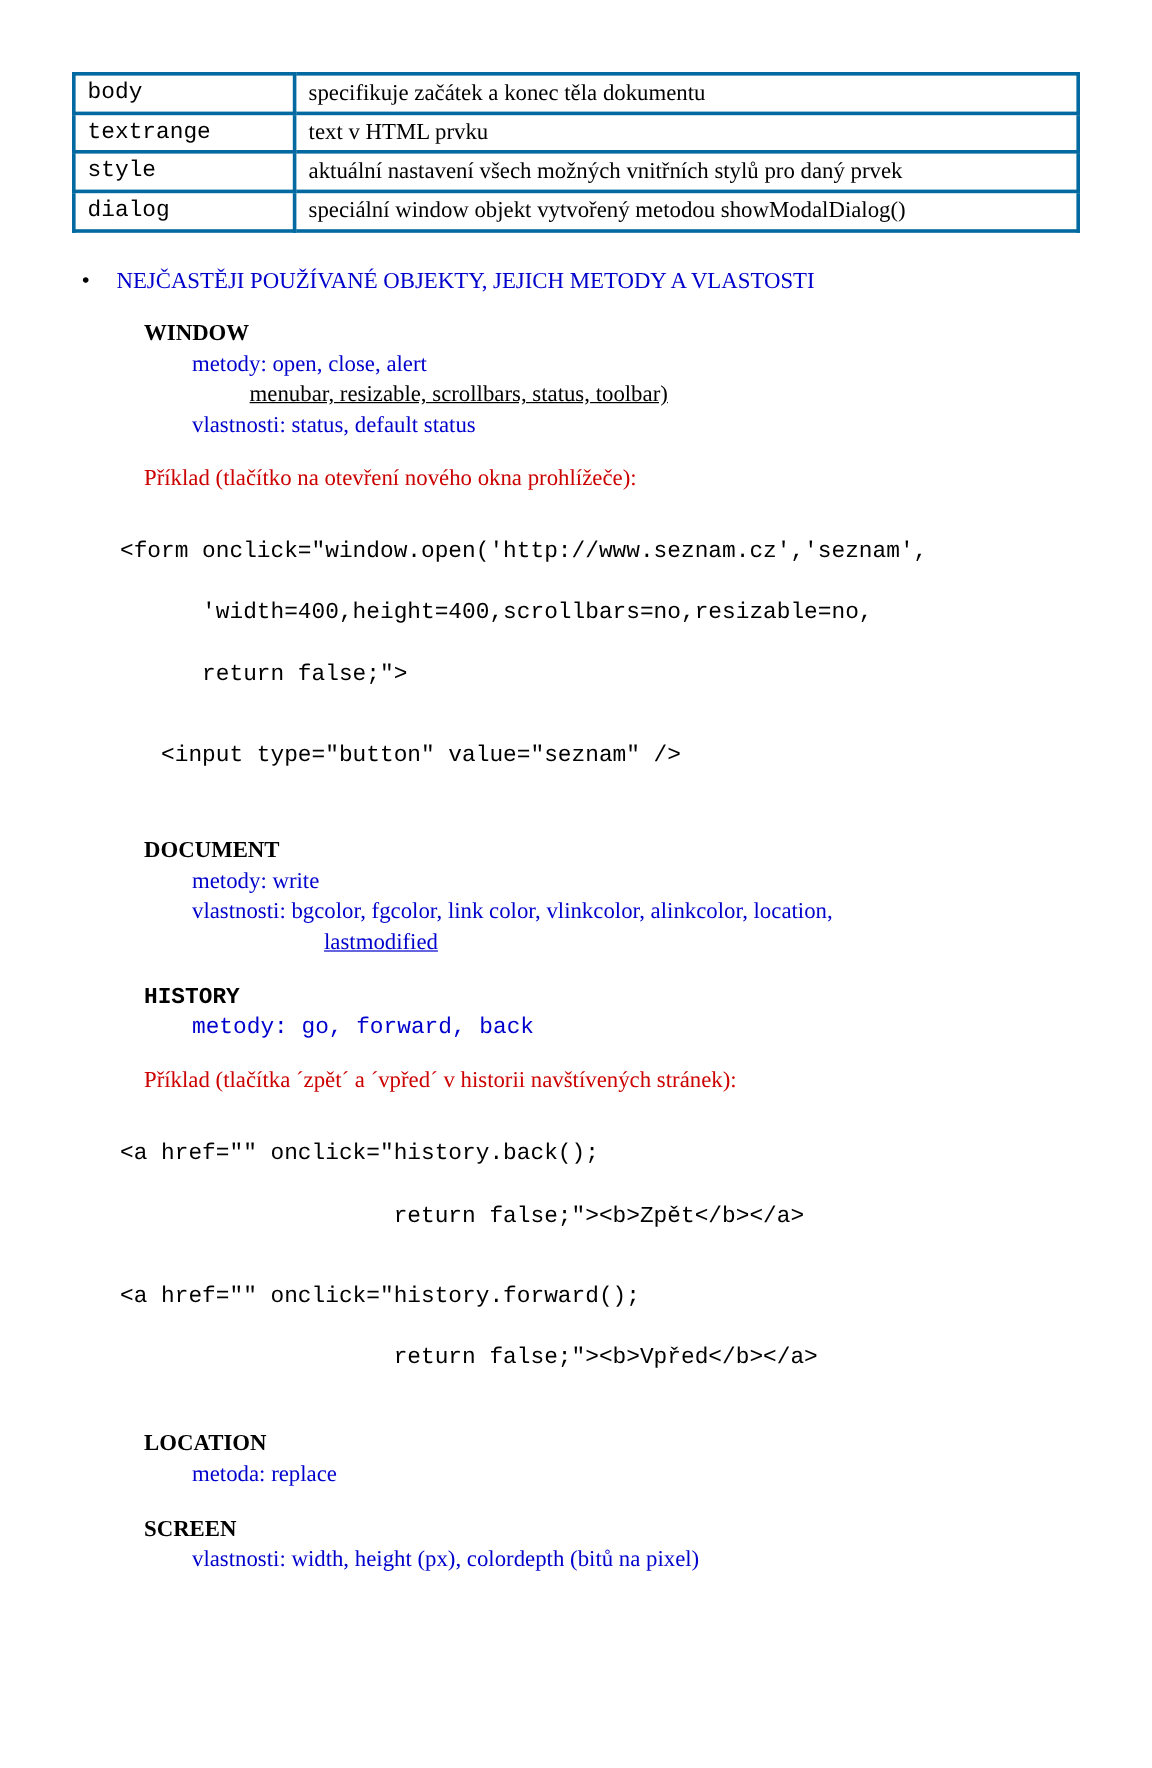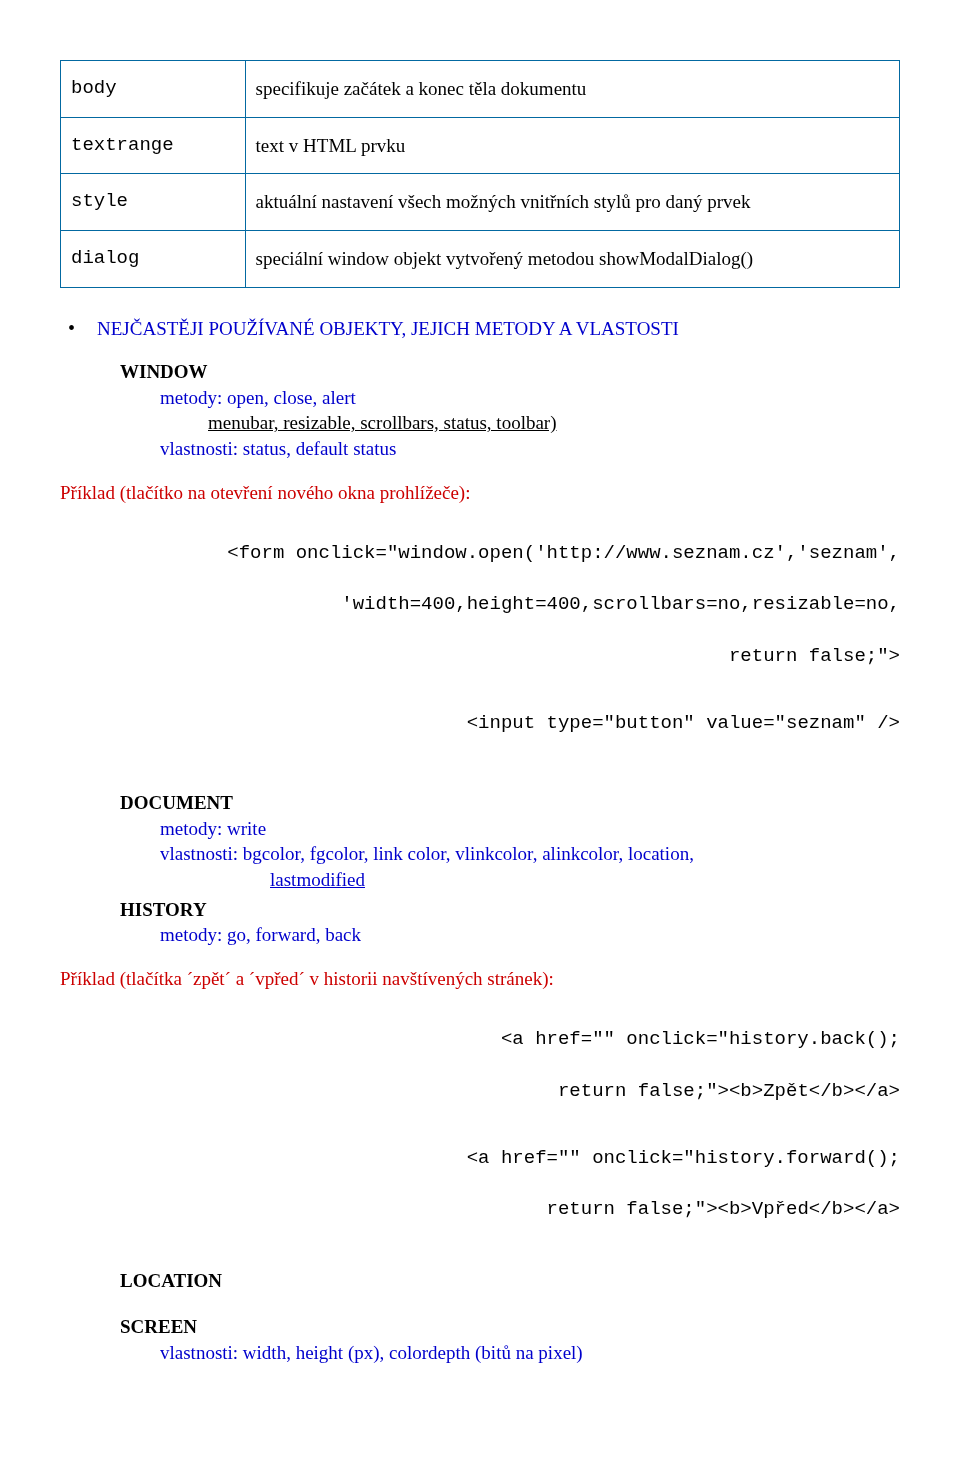--- a/index.html
+++ b/index.html
@@ -12,22 +12,22 @@
     width: 960px;
     box-sizing: border-box;
     line-height: 1.35;
   }
   table.def-table {
     border-collapse: collapse;
     width: 100%;
     margin-bottom: 28px;
   }
   table.def-table td {
-    border: 1px solid #0369a1;
-    padding: 15px 10px;
+    border: 3px solid #0369a1;
+    padding: 2px 10px;
     vertical-align: top;
   }
   table.def-table td.term {
     font-family: "Courier New", Courier, monospace;
     width: 22%;
     white-space: nowrap;
   }
   .bullet-row {
     display: flex;
     align-items: baseline;
@@ -54,28 +54,28 @@
   .indent2 { margin-left: 80px; }
   .indent3 { margin-left: 88px; text-decoration: underline; }
   .blue { color: #0000cc; }
   .red { color: #cc0000; }
   .mono {
     font-family: "Courier New", Courier, monospace;
     font-size: 19px;
     white-space: pre;
   }
   .example-lead {
+    margin-left: 60px;
     margin-top: 18px;
     margin-bottom: 10px;
   }
   .code-block {
-    margin-left: 56px;
+    margin-left: 40px;
     margin-top: 6px;
     margin-bottom: 18px;
-    text-align: right;
   }
 </style>
 </head>
 <body>
 
 <table class="def-table">
   <tbody>
       <tr>
     <td class="term">body</td>
     <td>specifikuje začátek a konec těla dokumentu</td>
@@ -116,34 +116,35 @@
 <div style="margin-top:16px;">   &lt;input type="button" value="seznam" /&gt;</div>
 </div>
 
 <div class="obj-block" style="margin-top:28px;">
   <div class="obj-name">DOCUMENT</div>
   <div class="indent1 blue">metody: write</div>
   <div class="indent1 blue">vlastnosti: bgcolor, fgcolor, link color, vlinkcolor, alinkcolor, location,</div>
   <div class="blue" style="margin-left:150px;text-decoration:underline;">lastmodified</div>
 </div>
 
-<div class="obj-block" style="margin-top:4px;">
+<div class="obj-block" style="margin-top:20px;font-family:Liberation Mono, monospace;">
   <div class="obj-name">HISTORY</div>
   <div class="indent1 blue">metody: go, forward, back</div>
 </div>
 
 <div class="example-lead red">Příklad (tlačítka ´zpět´ a ´vpřed´ v historii navštívených stránek):</div>
 
 <div class="code-block mono">
 <div>&lt;a href="" onclick="history.back();</div>
 <div>                    return false;"&gt;&lt;b&gt;Zpět&lt;/b&gt;&lt;/a&gt;</div>
 <div style="margin-top:16px;">&lt;a href="" onclick="history.forward();</div>
 <div>                    return false;"&gt;&lt;b&gt;Vpřed&lt;/b&gt;&lt;/a&gt;</div>
 </div>
 
 <div class="obj-block" style="margin-top:20px;">
   <div class="obj-name">LOCATION</div>
+  <div class="indent1 blue">metoda: replace</div>
 </div>
 
 <div class="obj-block" style="margin-top:20px;">
   <div class="obj-name">SCREEN</div>
   <div class="indent1 blue">vlastnosti: width, height (px), colordepth (bitů na pixel)</div>
 </div>
 
 </body></html>

